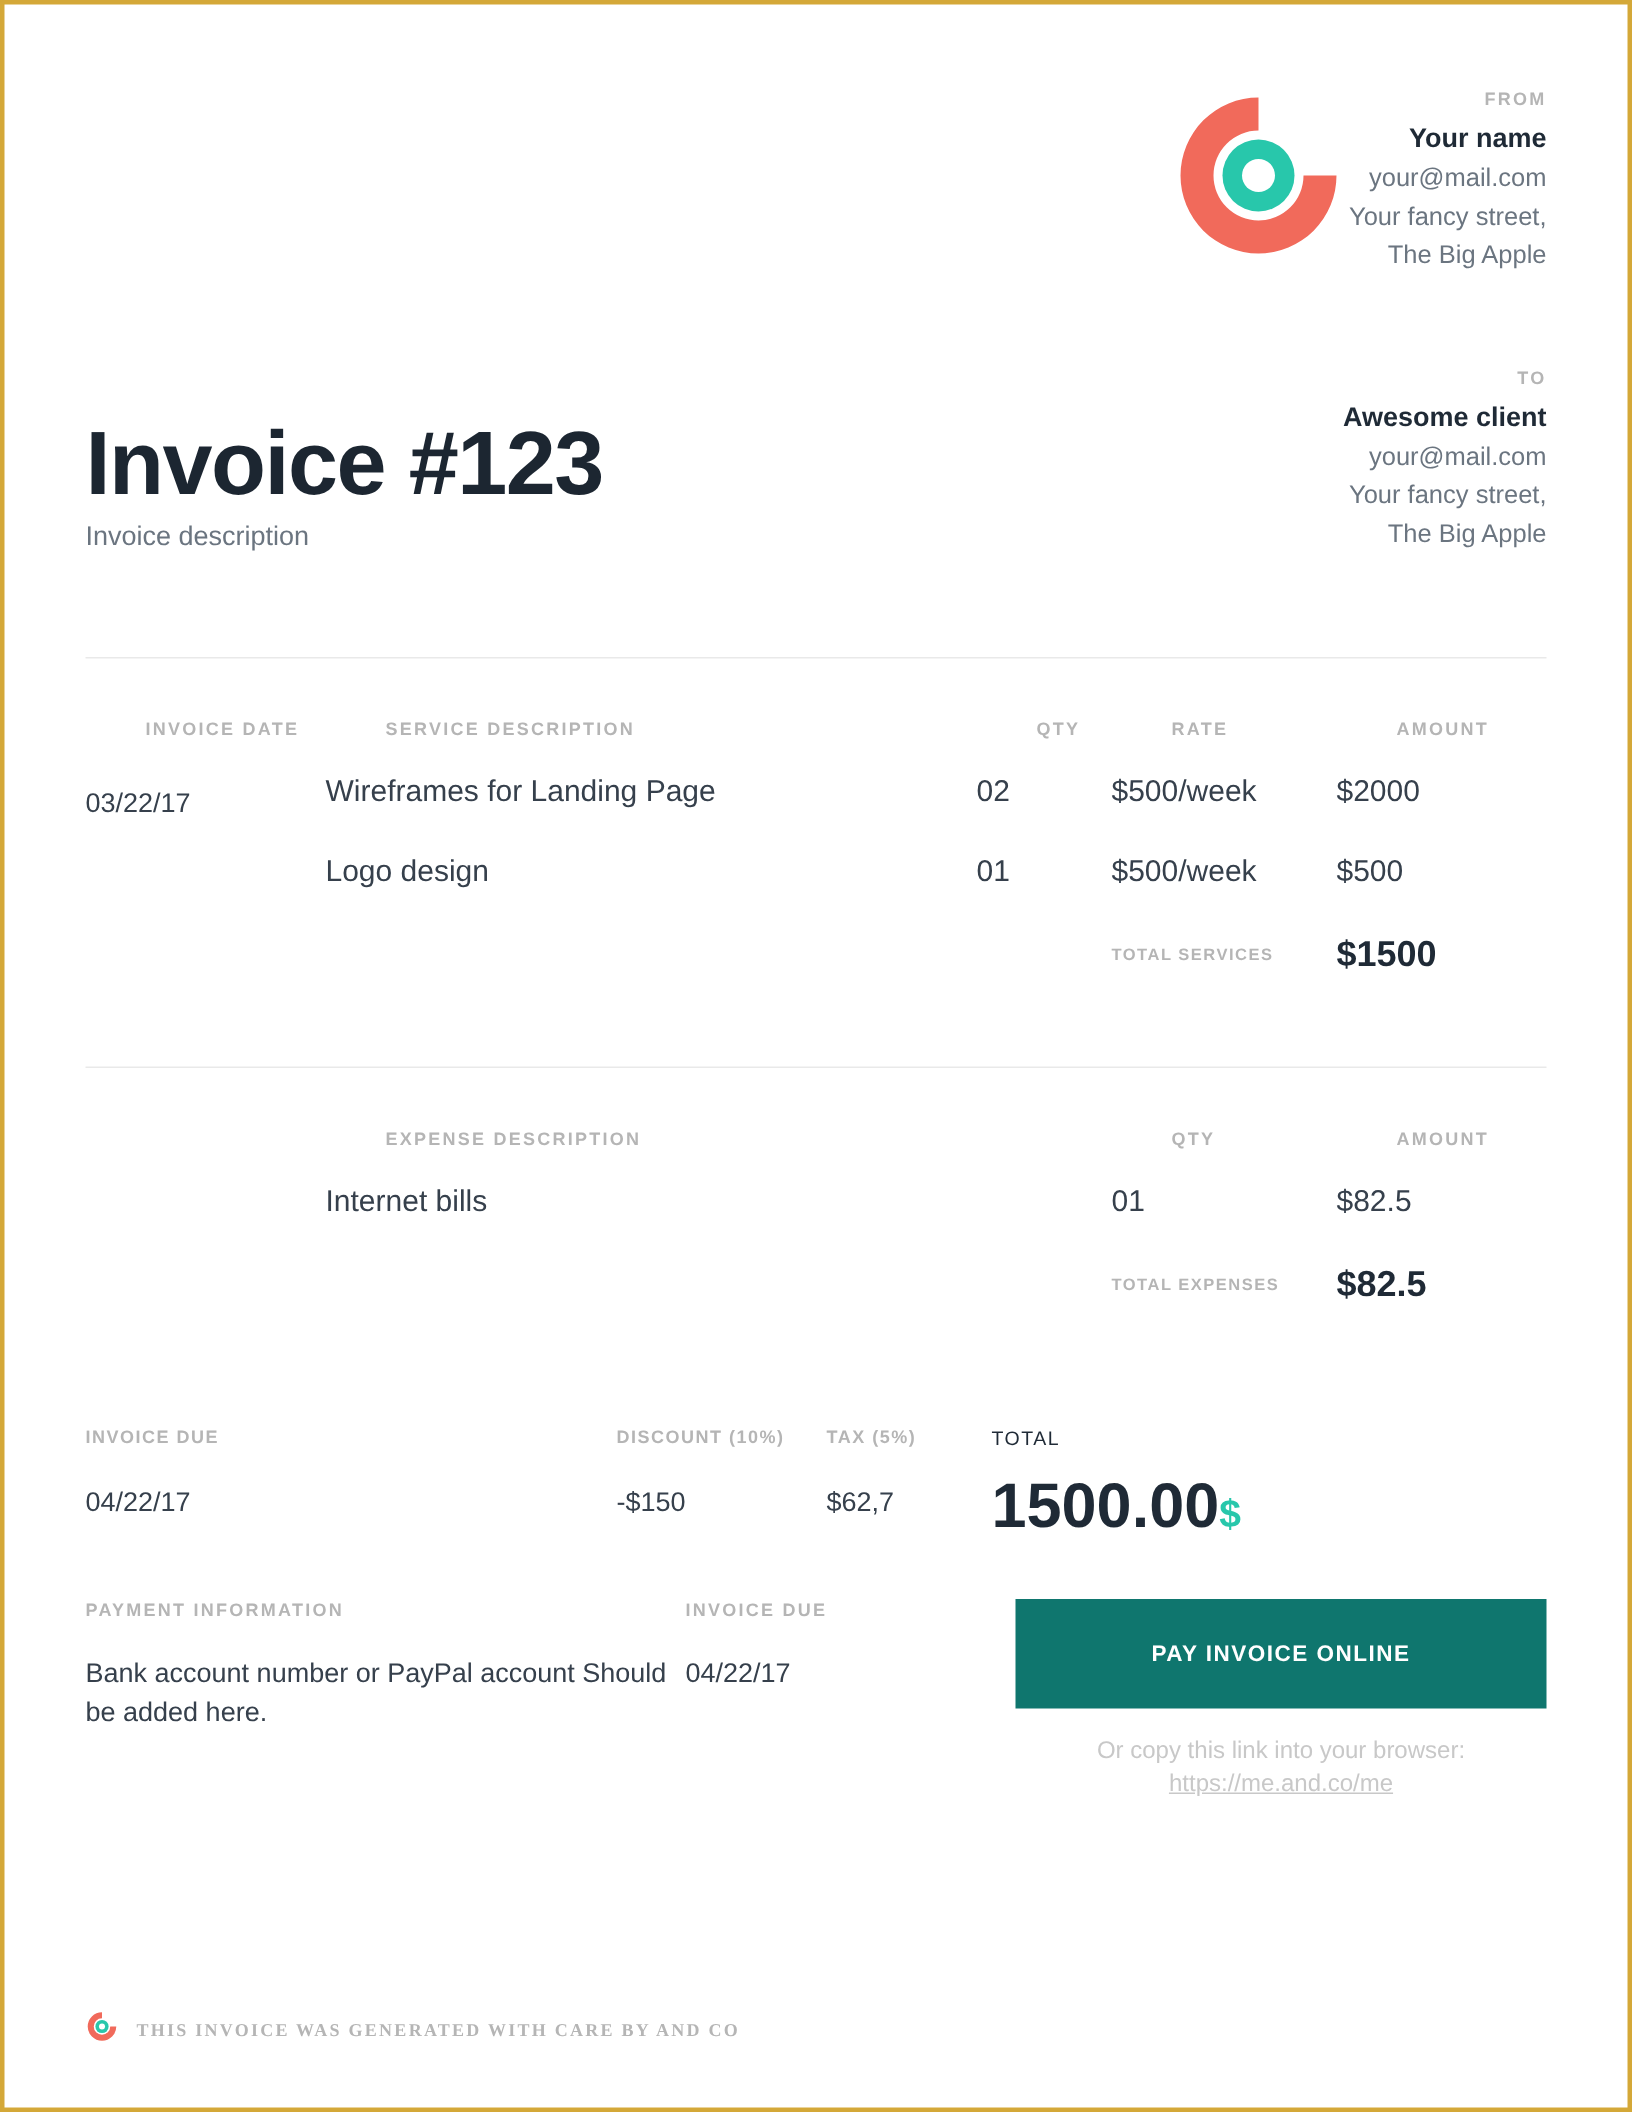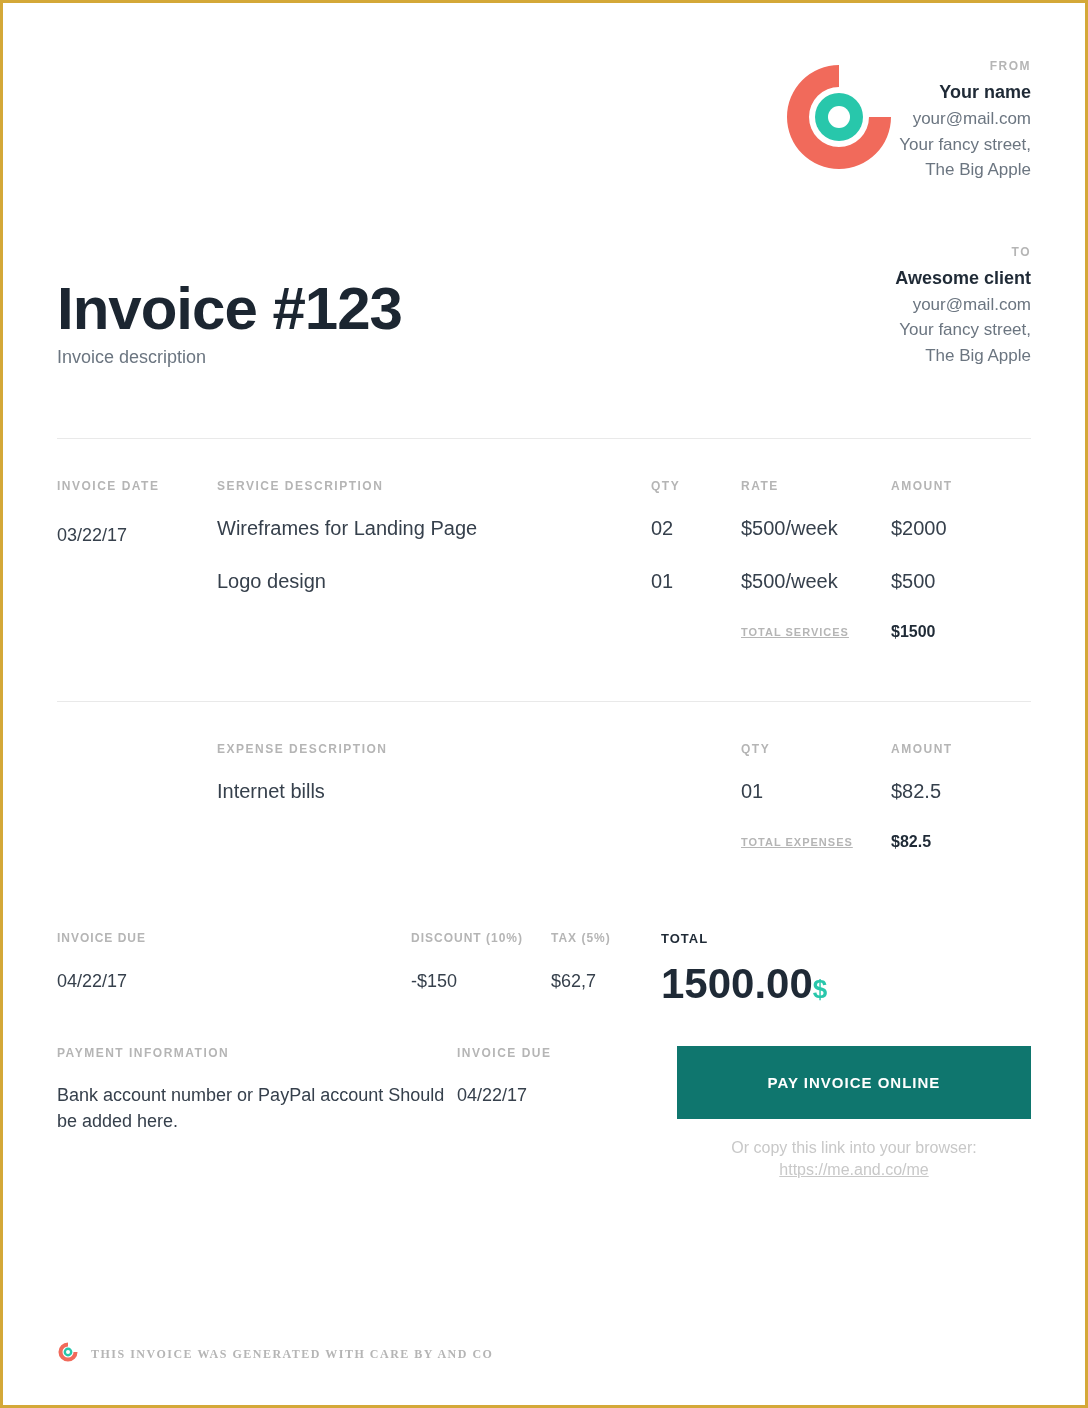--- a/index.html
+++ b/index.html
@@ -28,38 +28,38 @@
   .titlebar { display:flex; justify-content:space-between; align-items:flex-end; margin-top:60px; }
   .titleblock h1 { font-size:60px; font-weight:700; color:#1c2631; letter-spacing:-1px; line-height:1; }
   .titleblock .desc { color:#6b7580; font-size:18px; margin-top:8px; }
   .rule { border:none; border-top:1px solid #e9e9e9; margin-top:70px; }
   .sep { border:none; border-top:1px solid #e9e9e9; margin-top:60px; }
   .grid {
     display:grid;
     grid-template-columns: 160px 1fr 90px 150px 140px;
     column-gap:0;
   }
-  .grid .head { margin-top:40px; }
+  .grid .head { margin-top:40px;margin-left:40px; }
   .grid .val { font-size:20px; color:#36404c; margin-top:24px; }
   .grid .date { font-size:18px; color:#36404c; margin-top:32px; }
   .subtotal-row {
     display:grid;
     grid-template-columns: 160px 1fr 90px 150px 140px;
     margin-top:30px;
   }
-  .subtotal-row .lbl{ grid-column:4; font-size:11px; letter-spacing:1px; color:#b5b5b5; font-weight:600; text-transform:uppercase; align-self:center;text-decoration:underline;}
-  .subtotal-row .amt{ grid-column:5; font-size:16px; font-weight:700; color:#1f2a36;}
+  .subtotal-row .lbl{ grid-column:4; font-size:11px; letter-spacing:1px; color:#b5b5b5; font-weight:600; text-transform:uppercase; align-self:center;}
+  .subtotal-row .amt{ grid-column:5; font-size:24px; font-weight:700; color:#1f2a36;}
   .totals {
     display:grid;
     grid-template-columns: 160px 1fr 140px 110px 370px;
     margin-top:80px;
   }
   .totals .lblhead { font-size:12px; letter-spacing:1px; color:#b5b5b5; font-weight:600; text-transform:uppercase;}
   .totals .tval { font-size:18px; color:#36404c; margin-top:26px; }
-  .totals .total-lbl { font-size:13px; letter-spacing:1px; color:#1f2a36; font-weight:700; text-transform:uppercase;}
+  .totals .total-lbl { font-size:13px; letter-spacing:1px; color:#1f2a36; font-weight:400; text-transform:uppercase;}
   .total-amount { font-size:42px; font-weight:700; color:#1f2a36; margin-top:14px;}
   .total-amount .cur { color:#28c7ab; font-size:26px; vertical-align:baseline; font-weight:700;}
   .payment {
     display:grid;
     grid-template-columns: 400px 220px 1fr;
     margin-top:38px;
   }
   .payment .body { font-size:18px; color:#36404c; margin-top:22px; line-height:1.45;}
   .paybtn {
     background:#0f766e; color:#fff; border:none;

